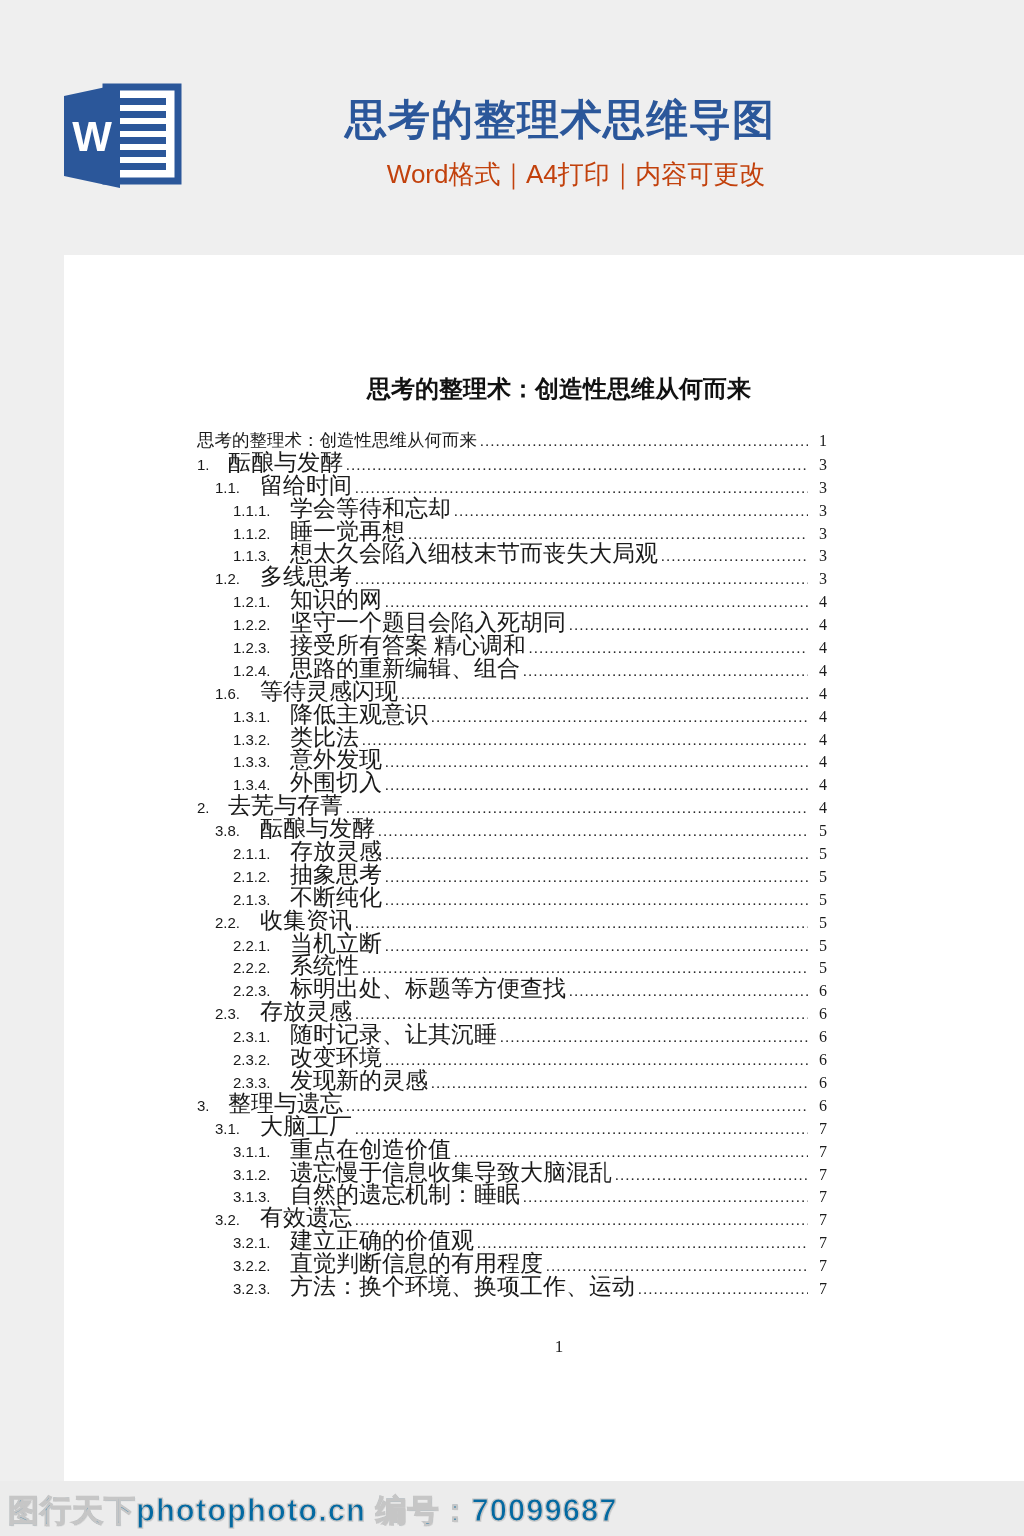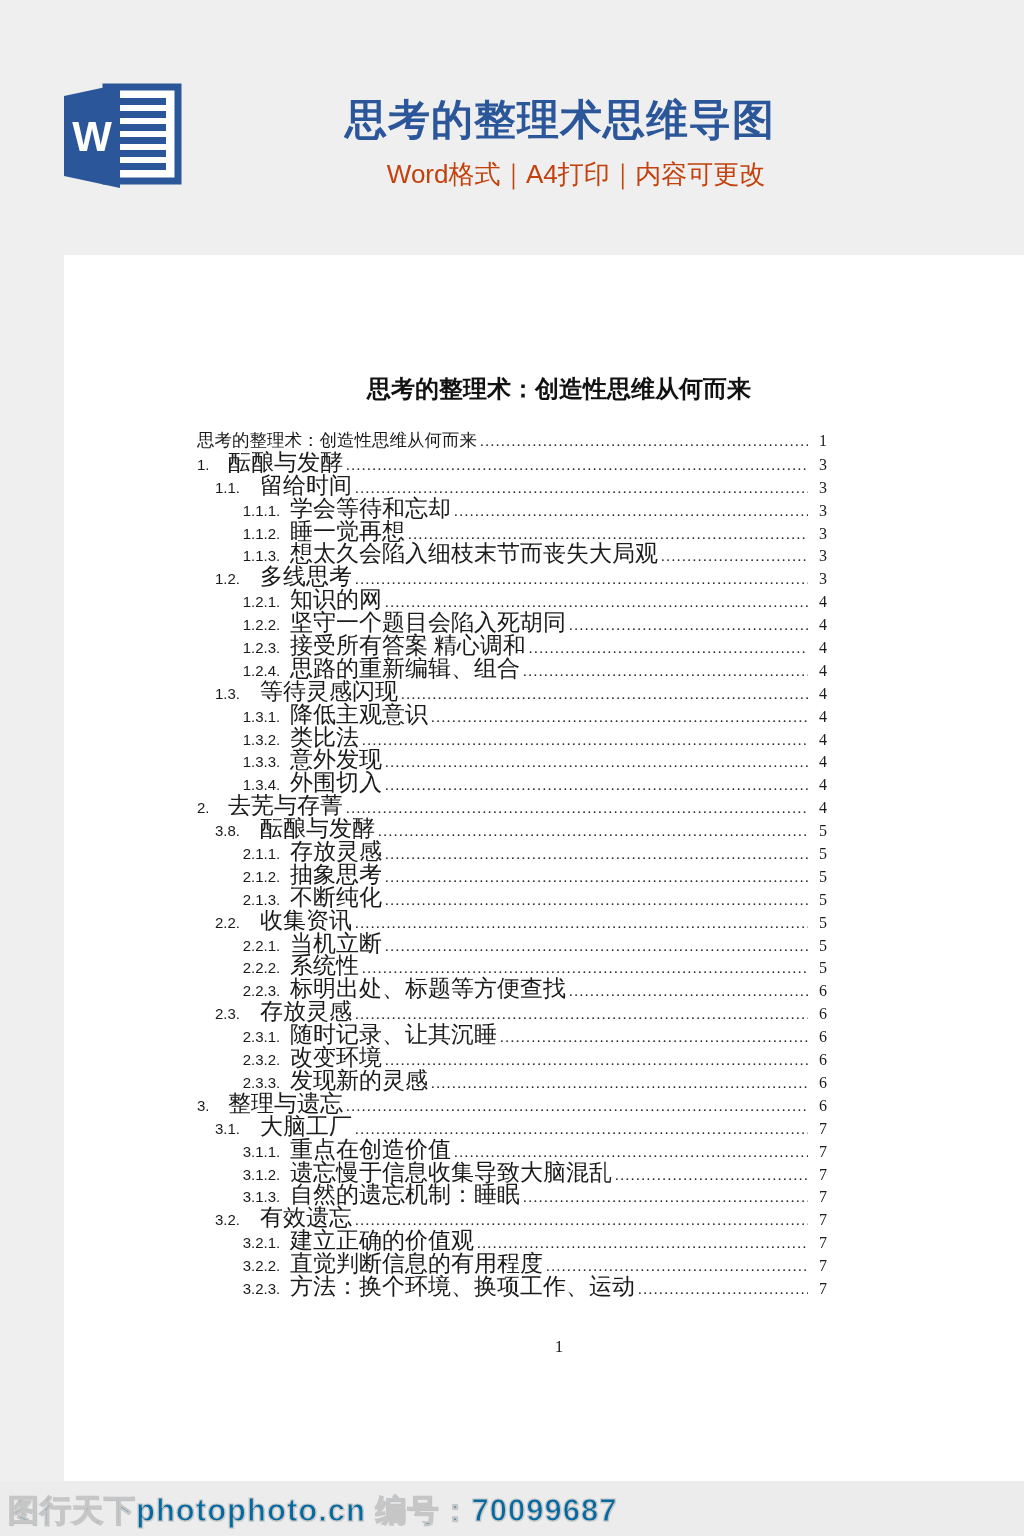--- a/index.html
+++ b/index.html
@@ -65,21 +65,21 @@
   .toc-page {
     font-family: "Liberation Serif", "DejaVu Serif", serif;
     font-size: 16px; flex: 0 0 16px; text-align: right;
   }
   .toc-row.lvl0 .toc-label { font-size: 17.5px; }
   .toc-row.lvl1 { padding-left: 0; }
   .toc-row.lvl1 .toc-num { width: 31px; }
   .toc-row.lvl2 { padding-left: 18px; }
   .toc-row.lvl2 .toc-num { width: 45px; }
   .toc-row.lvl3 { padding-left: 36px; }
-  .toc-row.lvl3 .toc-num { width: 57px; text-align: center; }
+  .toc-row.lvl3 .toc-num { width: 57px; }
 
   .page-footer-num {
     margin-top: 38px; text-align: center;
     font-family: "Liberation Serif", "DejaVu Serif", serif;
     font-size: 17px; color: #222;
   }
 
   
   .watermark-bar {
     position: absolute; left: 0; top: 1481px; width: 1024px; height: 55px;
@@ -181,21 +181,21 @@
     <span class="toc-leader"></span>
     <span class="toc-page">4</span>
   </div>
       <div class="toc-row lvl3">
     <span class="toc-num">1.2.4.</span>
     <span class="toc-label">思路的重新编辑、组合</span>
     <span class="toc-leader"></span>
     <span class="toc-page">4</span>
   </div>
       <div class="toc-row lvl2">
-    <span class="toc-num">1.3.</span>
+    <span class="toc-num">1.6.</span>
     <span class="toc-label">等待灵感闪现</span>
     <span class="toc-leader"></span>
     <span class="toc-page">4</span>
   </div>
       <div class="toc-row lvl3">
     <span class="toc-num">1.3.1.</span>
     <span class="toc-label">降低主观意识</span>
     <span class="toc-leader"></span>
     <span class="toc-page">4</span>
   </div>

